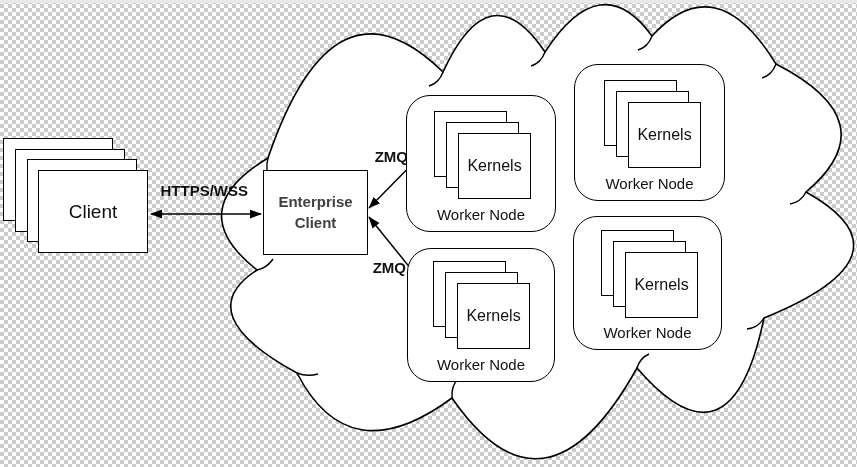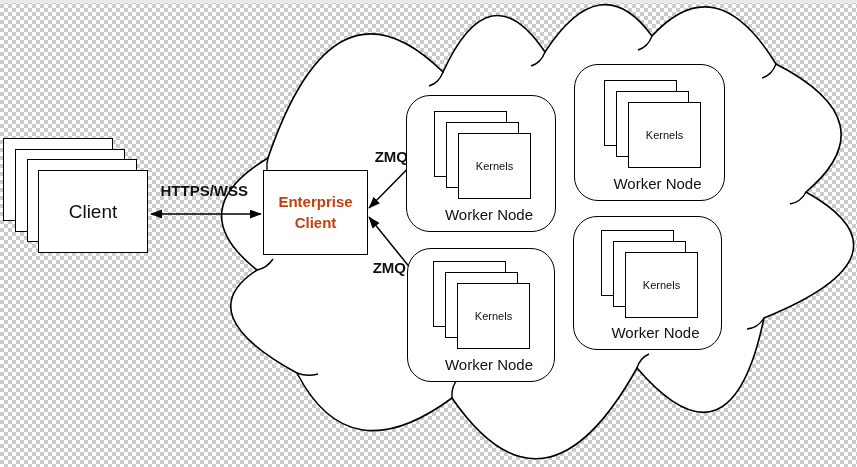--- a/index.html
+++ b/index.html
@@ -11,28 +11,28 @@
     background-size:8px 8px;
   }
   .top-strip{position:absolute;top:0;left:0;width:100%;height:3px;background:#e9e9e9;}
   .layer{position:absolute;top:0;left:0;width:857px;height:467px;}
   .box{position:absolute;background:#fff;border:1.5px solid #000;box-sizing:border-box;}
   .client-rect{width:110px;height:83px;}
   .client-front{display:flex;align-items:center;justify-content:center;
     font-size:19px;color:#111;}
   .gateway{left:263px;top:170px;width:105px;height:85px;border-width:1.8px;
     display:flex;flex-direction:column;align-items:center;justify-content:center;
-    font-size:15px;font-weight:600;line-height:1.35;color:#c2410c;}
+    font-size:15px;font-weight:600;line-height:1.35;color:#404040;}
   .conn-label{position:absolute;font-size:15px;font-weight:700;color:#111;text-align:right;}
   .worker{position:absolute;background:#fff;border:1.5px solid #000;border-radius:24px;box-sizing:border-box;}
-  .worker-label{position:absolute;bottom:8px;left:8px;width:100%;text-align:center;
+  .worker-label{position:absolute;bottom:8px;left:0;width:100%;text-align:center;
     font-size:15px;color:#111;}
   .kstack{position:absolute;}
   .ksq{position:absolute;width:73px;height:66px;background:#fff;border:1.5px solid #000;box-sizing:border-box;}
-  .ksq.front{display:flex;align-items:center;justify-content:center;font-size:11px;color:#111;}
+  .ksq.front{display:flex;align-items:center;justify-content:center;font-size:16px;color:#111;}
   svg{display:block;}
 </style>
 </head>
 <body>
 
 <div class="stage">
   <div class="top-strip"></div>
 
   <svg class="layer" width="857" height="467" viewBox="0 0 857 467">
     <defs>

